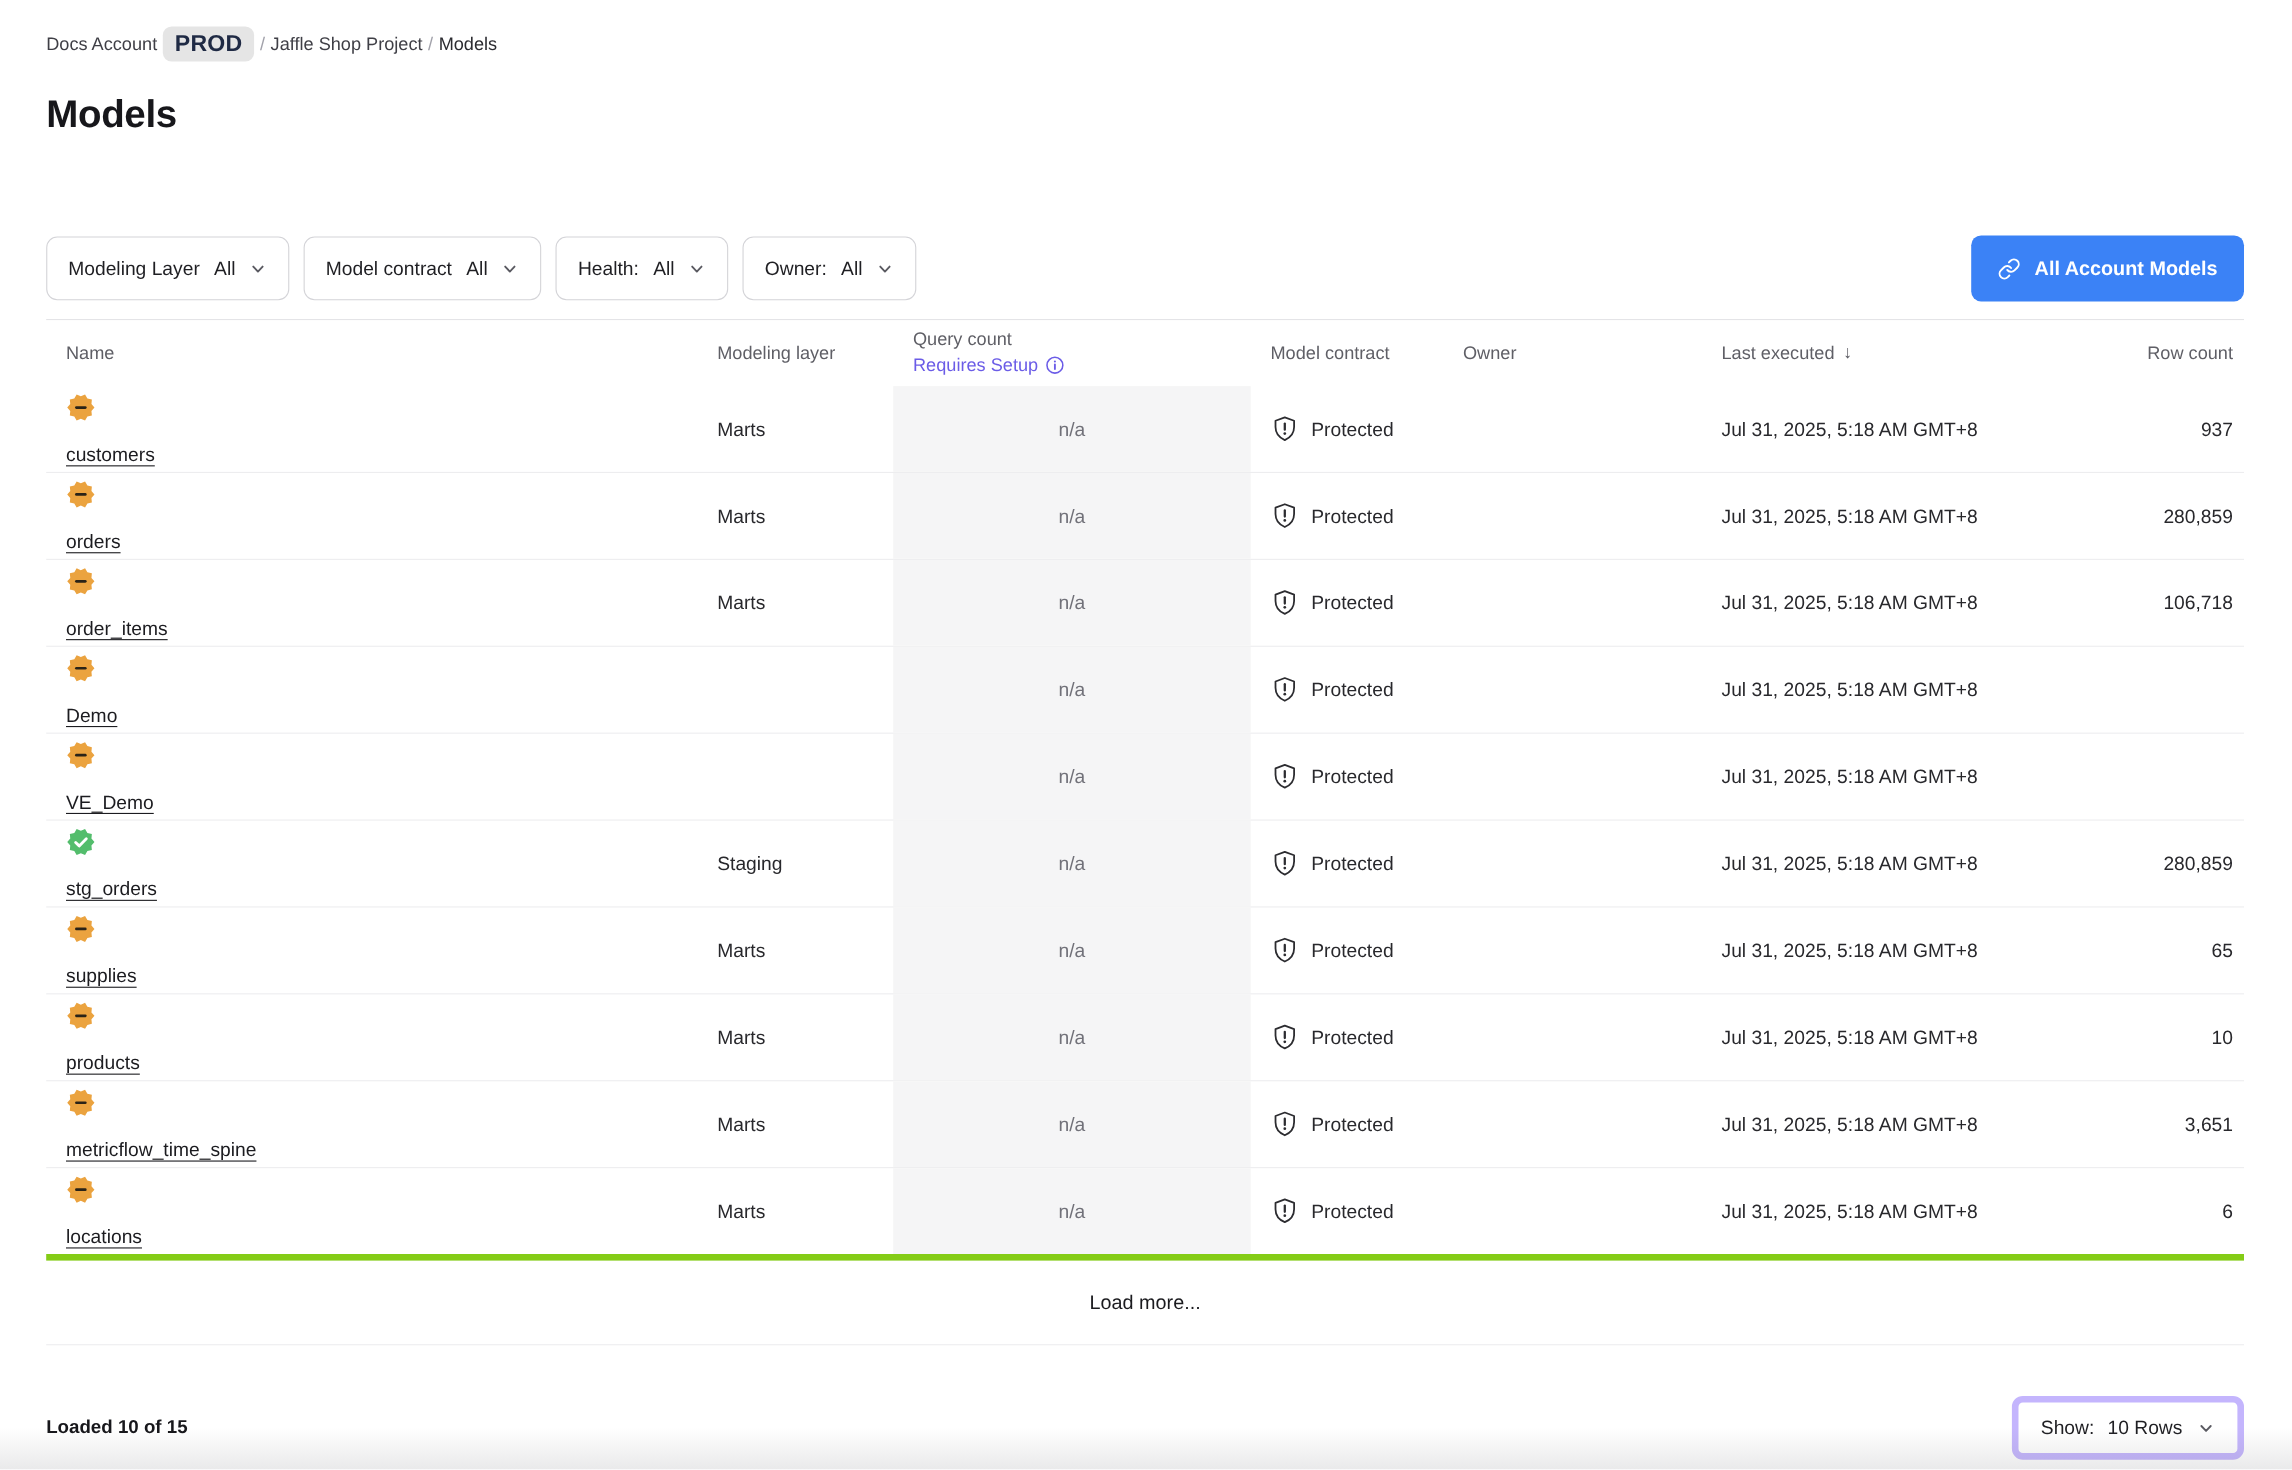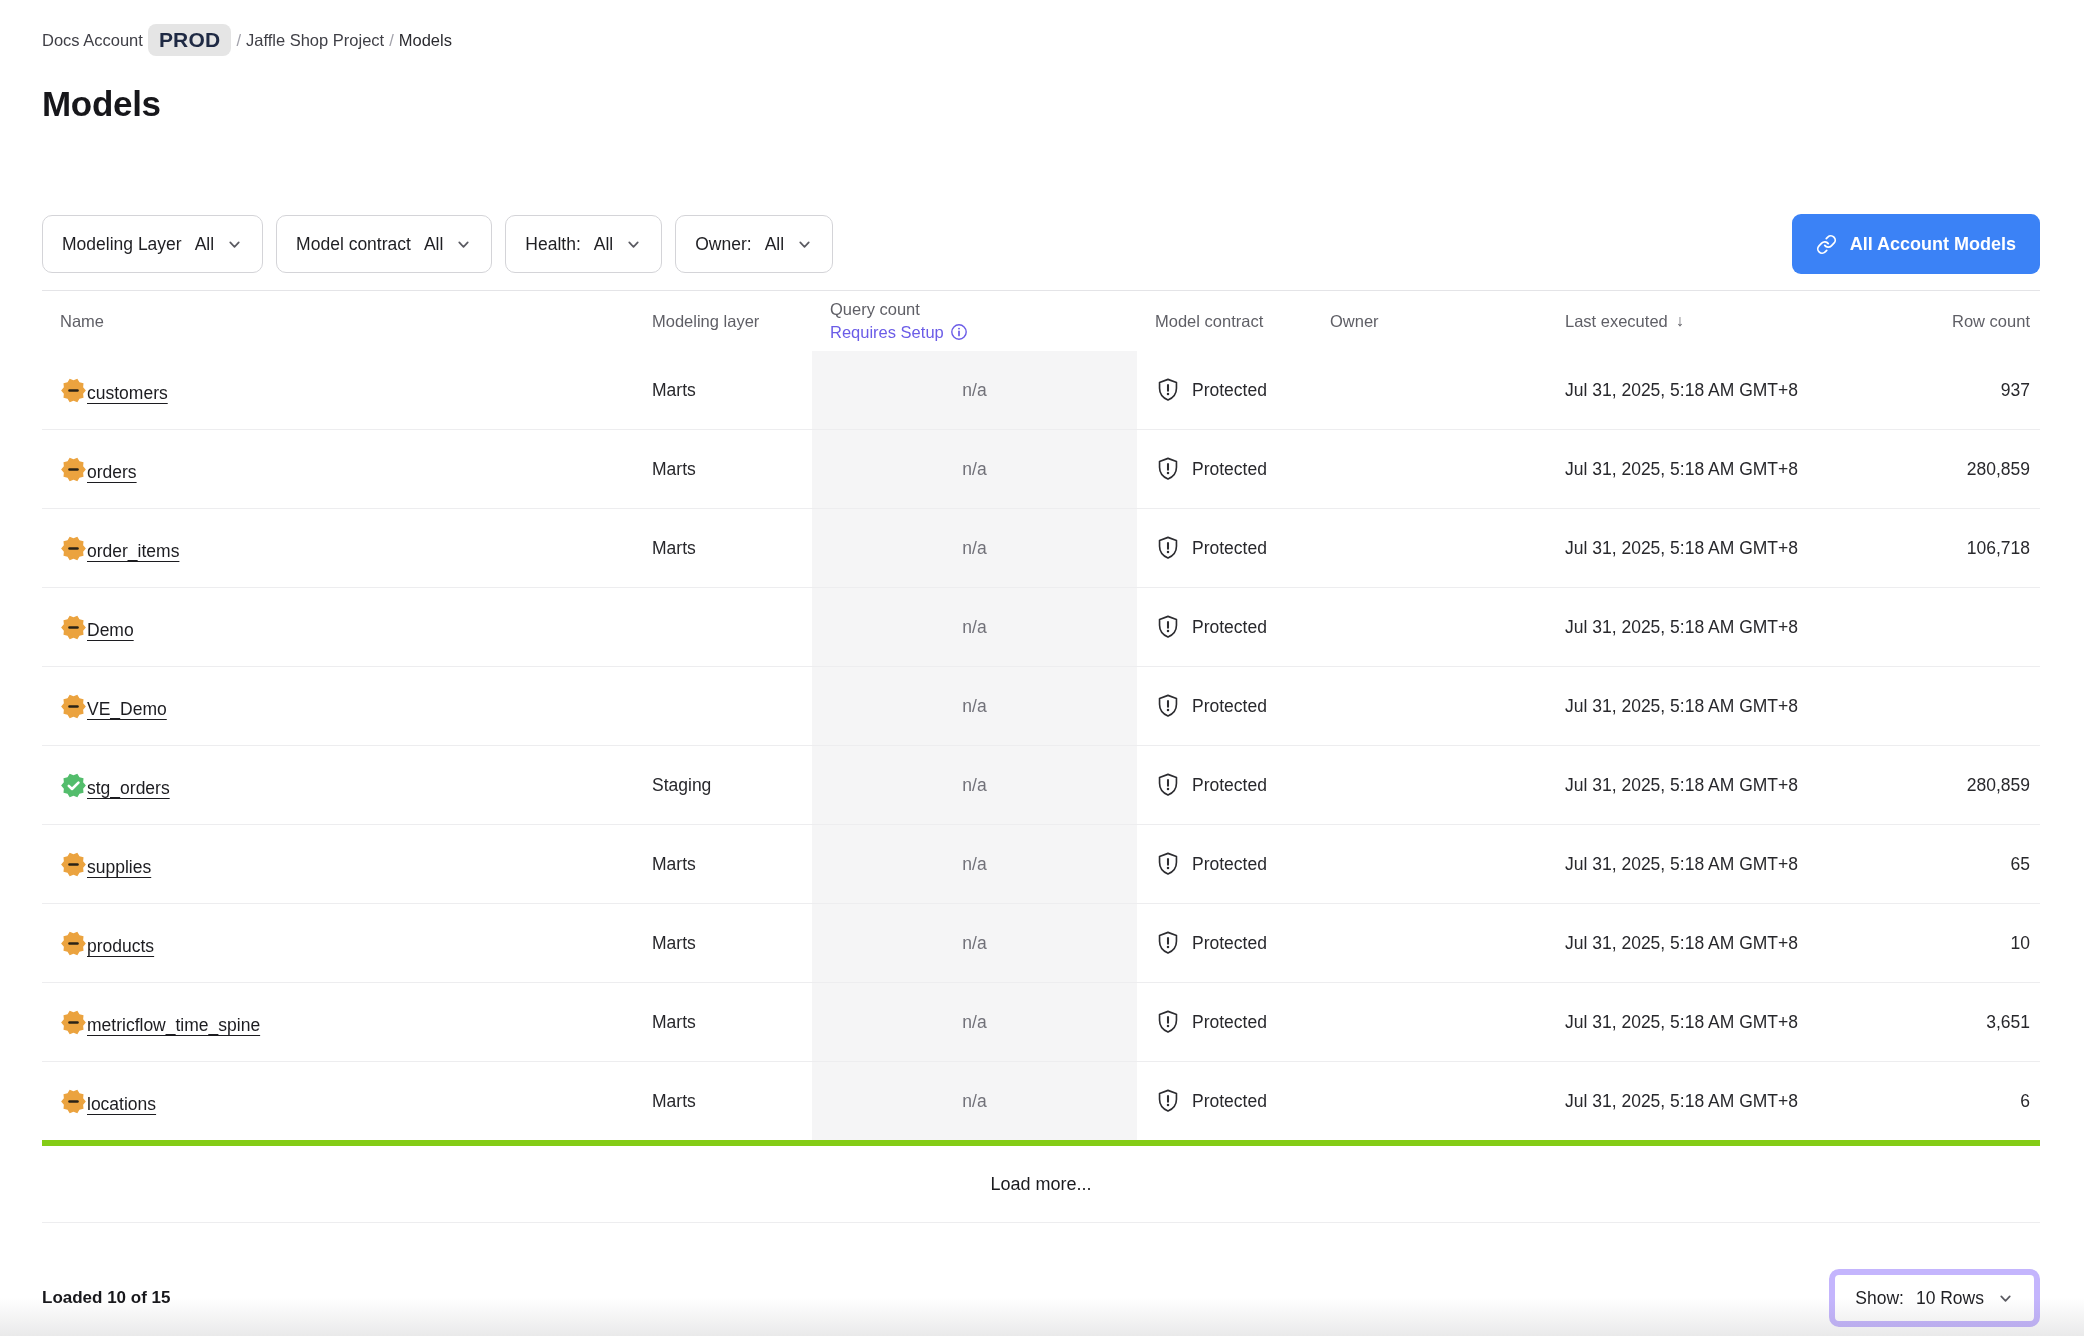--- a/index.html
+++ b/index.html
@@ -35,21 +35,21 @@
   .th{padding-left:18px;}
   .th-query{display:flex;flex-direction:column;justify-content:center;line-height:1.3;gap:1px;}
   .th-query-link{color:#6B5CE7;font-weight:500;display:inline-flex;align-items:center;gap:6px;cursor:pointer;}
   .th-executed{display:flex;align-items:center;gap:8px;cursor:pointer;}
   .sort-arrow{color:#5f5f66;font-size:16px;}
   .th-rowcount{text-align:right;padding-right:10px;}
 
   .trow{height:78px;align-items:center;font-size:17.5px;color:#28282c;}
   .trow + .trow{border-top:1px solid #ededef;}
   .cell{padding-left:18px;}
-  .name-cell{display:flex;align-items:flex-end;}
+  .name-cell{display:flex;align-items:flex-start;gap:19px;flex-direction:column;}
   .model-link{color:#1c1c20;font-weight:500;text-decoration:underline;text-underline-offset:4px;text-decoration-thickness:1.2px;cursor:pointer;}
   .query-cell{align-self:stretch;display:flex;align-items:center;justify-content:center;background:#f5f5f6;color:#717179;padding-left:0;}
   .contract-cell{display:flex;align-items:center;gap:11px;}
   .rowcount-cell{text-align:right;padding-right:10px;}
 
   
   .seal{display:inline-flex;width:27px;height:27px;}
   .seal svg{width:27px;height:27px;}
   .seal .glyph-minus,.seal .glyph-check{display:none;}
   .seal.warning .seal-bg{fill:#EBA33F;}

